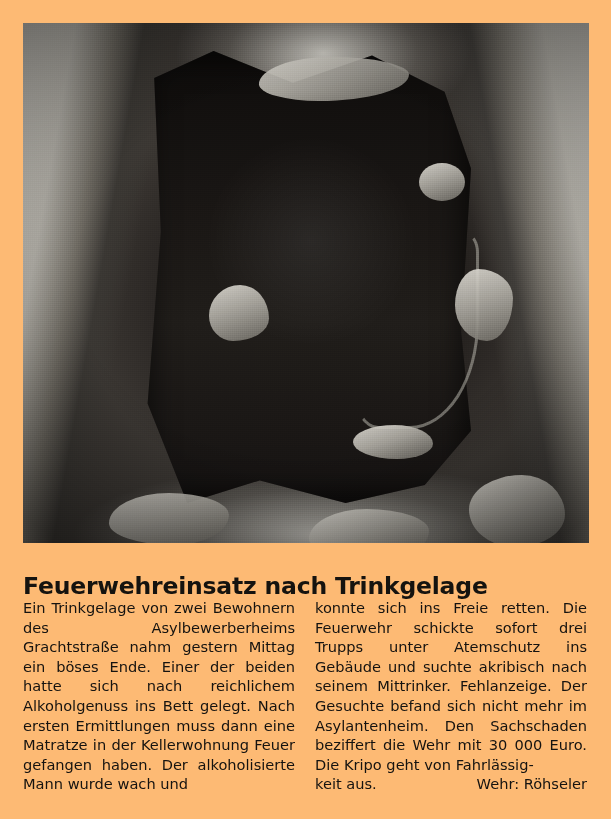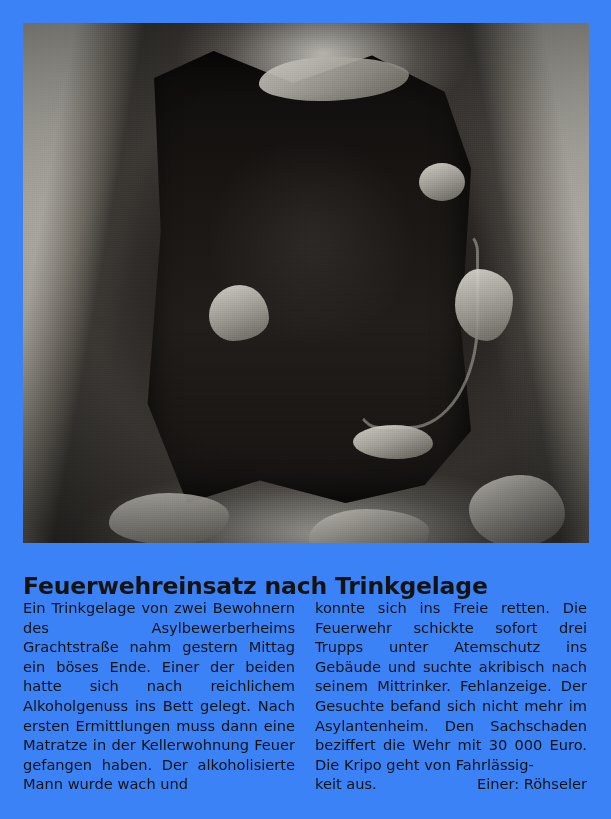--- a/index.html
+++ b/index.html
@@ -11,21 +11,21 @@
     width: 611px;
     height: 819px;
     font-family: "DejaVu Sans", sans-serif;
     color: #111;
     overflow: hidden;
   }
   .page {
     position: relative;
     width: 611px;
     height: 819px;
-    background: #3b82f6;
+    background: #fdba74;
     box-sizing: border-box;
   }
 
   
   .photo-wrap {
     position: absolute;
     left: 23px;
     top: 23px;
     width: 566px;
     height: 520px;
@@ -161,18 +161,18 @@
   <h1 class="headline">Feuerwehreinsatz nach Trinkgelage</h1>
 
   <div class="columns">
     <div class="col">
       <p>Ein Trinkgelage von zwei Bewohnern des Asylbewerberheims Grachtstraße nahm gestern Mittag ein böses Ende. Einer der beiden hatte sich nach reichlichem Alkoholgenuss ins Bett gelegt. Nach ersten Ermittlungen muss dann eine Matratze in der Kellerwohnung Feuer gefangen haben. Der alkoholisierte Mann wurde wach und</p>
     </div>
     <div class="col">
       <p>konnte sich ins Freie retten. Die Feuerwehr schickte sofort drei Trupps unter Atemschutz ins Gebäude und suchte akribisch nach seinem Mittrinker. Fehlanzeige. Der Gesuchte befand sich nicht mehr im Asylantenheim. Den Sachschaden beziffert die Wehr mit 30 000 Euro. Die Kripo geht von Fahrlässig-</p>
       <div class="credit-line">
         <span class="tail">keit aus.</span>
-        <span class="photo-credit">Einer: Röhseler</span>
+        <span class="photo-credit">Wehr: Röhseler</span>
       </div>
     </div>
   </div>
 
 </div>
 
 </body></html>

